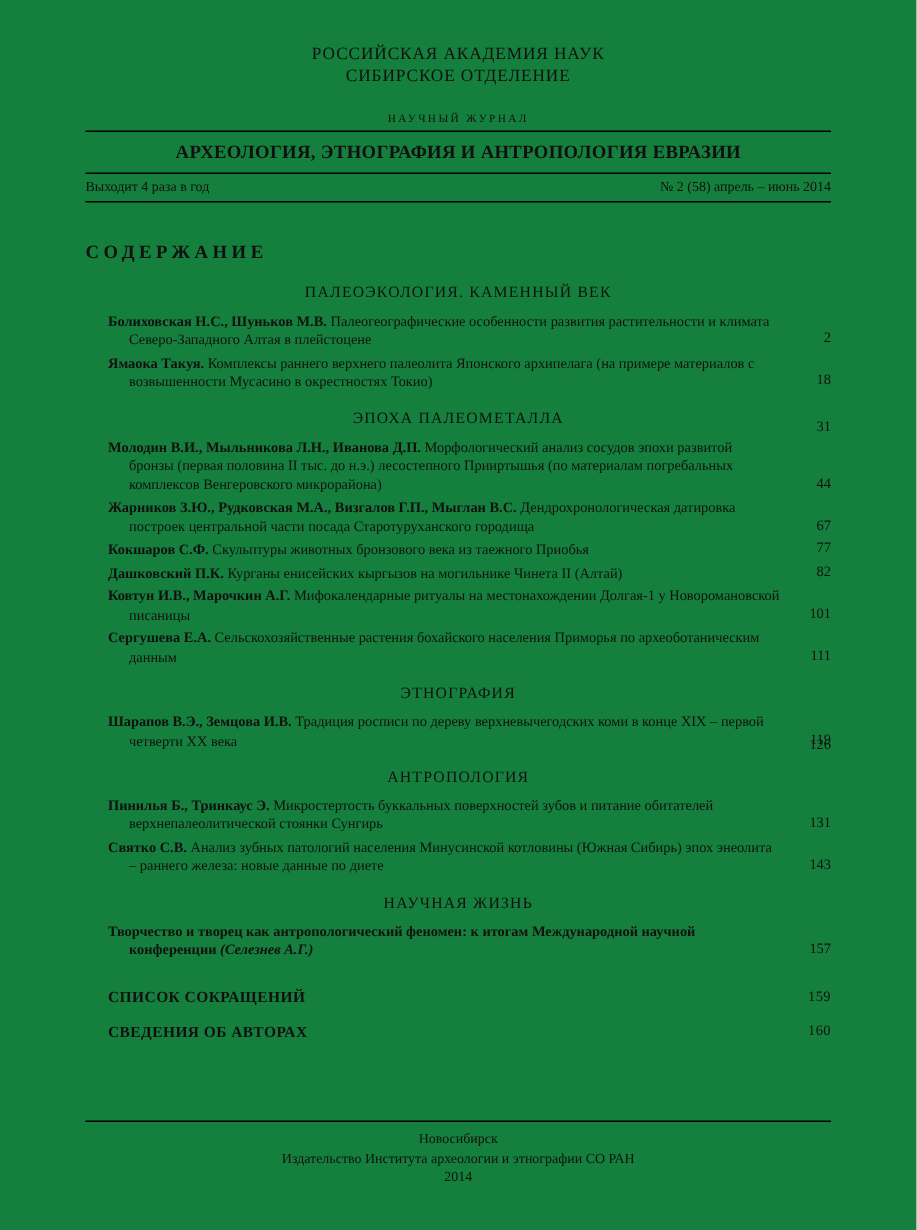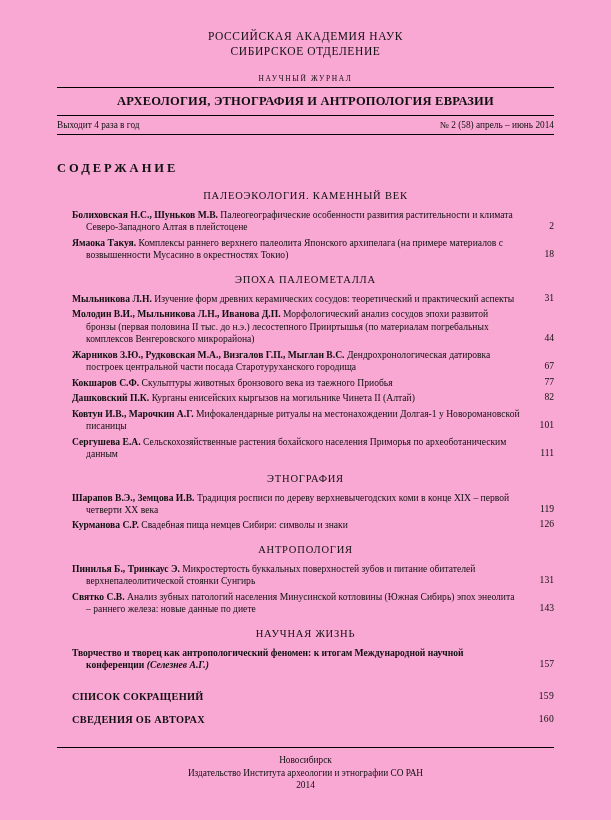--- a/index.html
+++ b/index.html
@@ -3,21 +3,21 @@
 <meta charset="utf-8">
 <style>
   html,body{margin:0;padding:0;background:#ffffff;}
   .page{
     position:relative;
     width:611px;height:820px;
     box-sizing:border-box;
     padding:30px 57px 0 57px;
     font-family:"Liberation Serif", serif;
     color:#101010;
-    background:#f9a8d4;
+    background:#15803d;
     overflow:hidden;
   }
   header{text-align:center;}
   .academy{font-size:11.5px;letter-spacing:.6px;margin-bottom:3px;}
   .branch{font-size:11.5px;letter-spacing:.6px;margin-bottom:17px;}
   .journal-type{font-size:7.5px;letter-spacing:1.6px;margin-bottom:4px;}
   .rule{border-top:1px solid #000;height:0;}
   .journal-title{font-size:12.5px;font-weight:bold;letter-spacing:.2px;margin:6px 0;}
   .info-row{display:flex;justify-content:space-between;font-size:9.3px;margin:4px 0;gap:33px;}
   .contents-title{text-align:left;font-size:12.5px;font-weight:bold;letter-spacing:3px;margin:26px 0 14px;}
@@ -61,30 +61,30 @@
     <div class="rule"></div>
   </header>
 
   <h2 class="contents-title">СОДЕРЖАНИЕ</h2>
 
   <div id="toc-sections">
       <div class="section-heading">ПАЛЕОЭКОЛОГИЯ. КАМЕННЫЙ ВЕК</div>
       <div class="entry"><span class="entry-text"><span class="b">Болиховская Н.С., Шуньков М.В.</span> <span class="t">Палеогеографические особенности развития растительности и климата Северо-Западного Алтая в плейстоцене</span></span><span class="page-num">2</span></div>
       <div class="entry"><span class="entry-text"><span class="b">Ямаока Такуя.</span> <span class="t">Комплексы раннего верхнего палеолита Японского архипелага (на примере материалов с возвышенности Мусасино в окрестностях Токио)</span></span><span class="page-num">18</span></div>
       <div class="section-heading">ЭПОХА ПАЛЕОМЕТАЛЛА</div>
-      <div class="entry"><span class="entry-text"><span class="b">Мыльникова Л.Н.</span> <span class="t">Изучение форм древних керамических сосудов: теоретический и практический аспекты</span></span><span class="page-num">31</span></div>
+      <div class="entry"><span class="page-num">31</span></div>
       <div class="entry"><span class="entry-text"><span class="b">Молодин В.И., Мыльникова Л.Н., Иванова Д.П.</span> <span class="t">Морфологический анализ сосудов эпохи развитой бронзы (первая половина II тыс. до н.э.) лесостепного Прииртышья (по материалам погребальных комплексов Венгеровского микрорайона)</span></span><span class="page-num">44</span></div>
       <div class="entry"><span class="entry-text"><span class="b">Жарников З.Ю., Рудковская М.А., Визгалов Г.П., Мыглан В.С.</span> <span class="t">Дендрохронологическая датировка построек центральной части посада Старотуруханского городища</span></span><span class="page-num">67</span></div>
       <div class="entry"><span class="entry-text"><span class="b">Кокшаров С.Ф.</span> <span class="t">Скульптуры животных бронзового века из таежного Приобья</span></span><span class="page-num">77</span></div>
       <div class="entry"><span class="entry-text"><span class="b">Дашковский П.К.</span> <span class="t">Курганы енисейских кыргызов на могильнике Чинета II (Алтай)</span></span><span class="page-num">82</span></div>
       <div class="entry"><span class="entry-text"><span class="b">Ковтун И.В., Марочкин А.Г.</span> <span class="t">Мифокалендарные ритуалы на местонахождении Долгая-1 у Новоромановской писаницы</span></span><span class="page-num">101</span></div>
       <div class="entry"><span class="entry-text"><span class="b">Сергушева Е.А.</span> <span class="t">Сельскохозяйственные растения бохайского населения Приморья по археоботаническим данным</span></span><span class="page-num">111</span></div>
       <div class="section-heading">ЭТНОГРАФИЯ</div>
       <div class="entry"><span class="entry-text"><span class="b">Шарапов В.Э., Земцова И.В.</span> <span class="t">Традиция росписи по дереву верхневычегодских коми в конце XIX – первой четверти XX века</span></span><span class="page-num">119</span></div>
-      <div class="entry"><span class="entry-text"><span class="b">Курманова С.Р.</span> <span class="t">Свадебная пища немцев Сибири: символы и знаки</span></span><span class="page-num">126</span></div>
+      <div class="entry"><span class="page-num">126</span></div>
       <div class="section-heading">АНТРОПОЛОГИЯ</div>
       <div class="entry"><span class="entry-text"><span class="b">Пинилья Б., Тринкаус Э.</span> <span class="t">Микростертость буккальных поверхностей зубов и питание обитателей верхнепалеолитической стоянки Сунгирь</span></span><span class="page-num">131</span></div>
       <div class="entry"><span class="entry-text"><span class="b">Святко С.В.</span> <span class="t">Анализ зубных патологий населения Минусинской котловины (Южная Сибирь) эпох энеолита – раннего железа: новые данные по диете</span></span><span class="page-num">143</span></div>
       <div class="section-heading">НАУЧНАЯ ЖИЗНЬ</div>
       <div class="entry"><span class="entry-text"><span class="b">Творчество и творец как антропологический феномен: к итогам Международной научной конференции</span>  <span class="i">(Селезнев А.Г.)</span></span><span class="page-num">157</span></div>
     </div>
 
   <div id="standalone-items">
       <div class="entry standalone"><span class="entry-text">СПИСОК СОКРАЩЕНИЙ</span><span class="page-num">159</span></div>
       <div class="entry standalone"><span class="entry-text">СВЕДЕНИЯ ОБ АВТОРАХ</span><span class="page-num">160</span></div>

